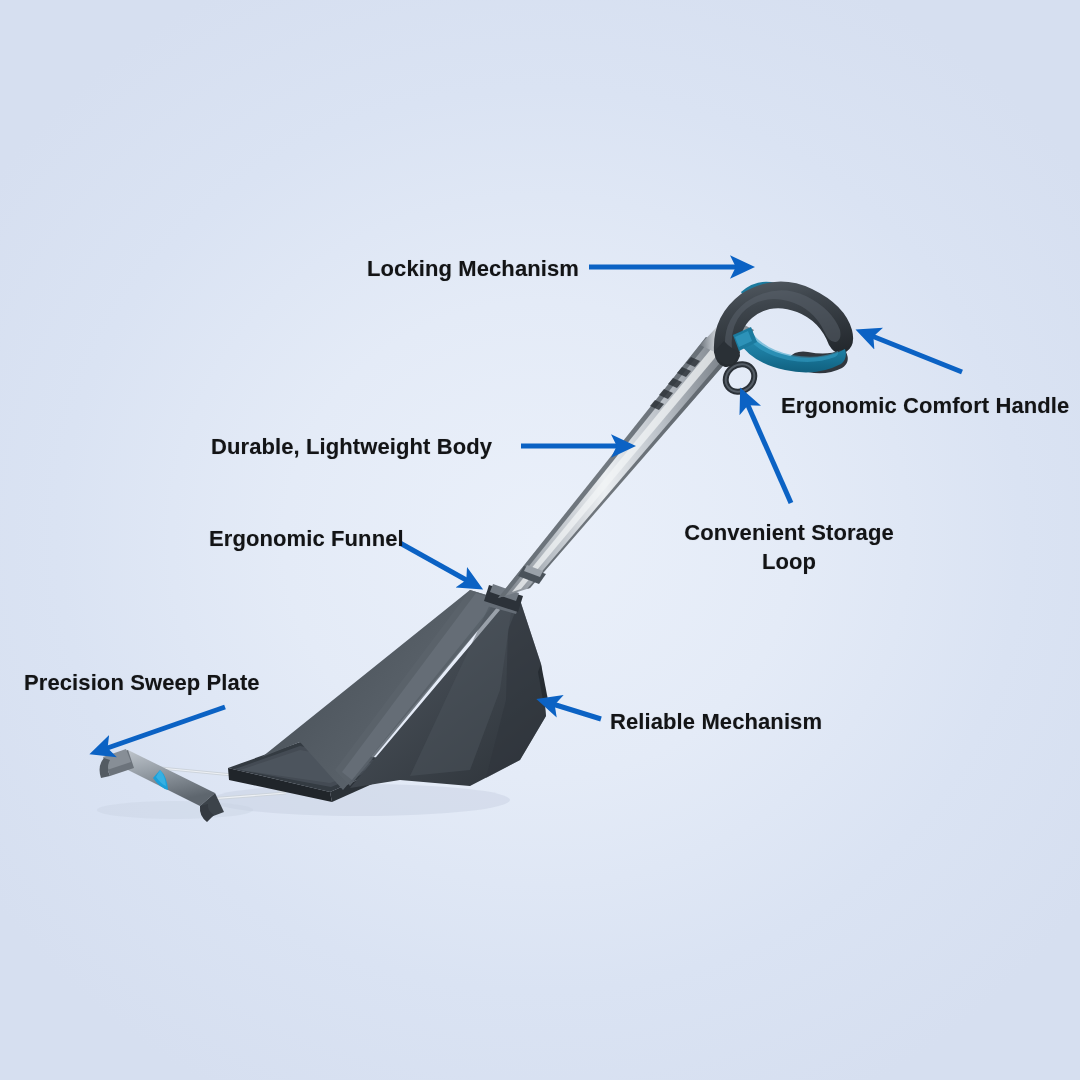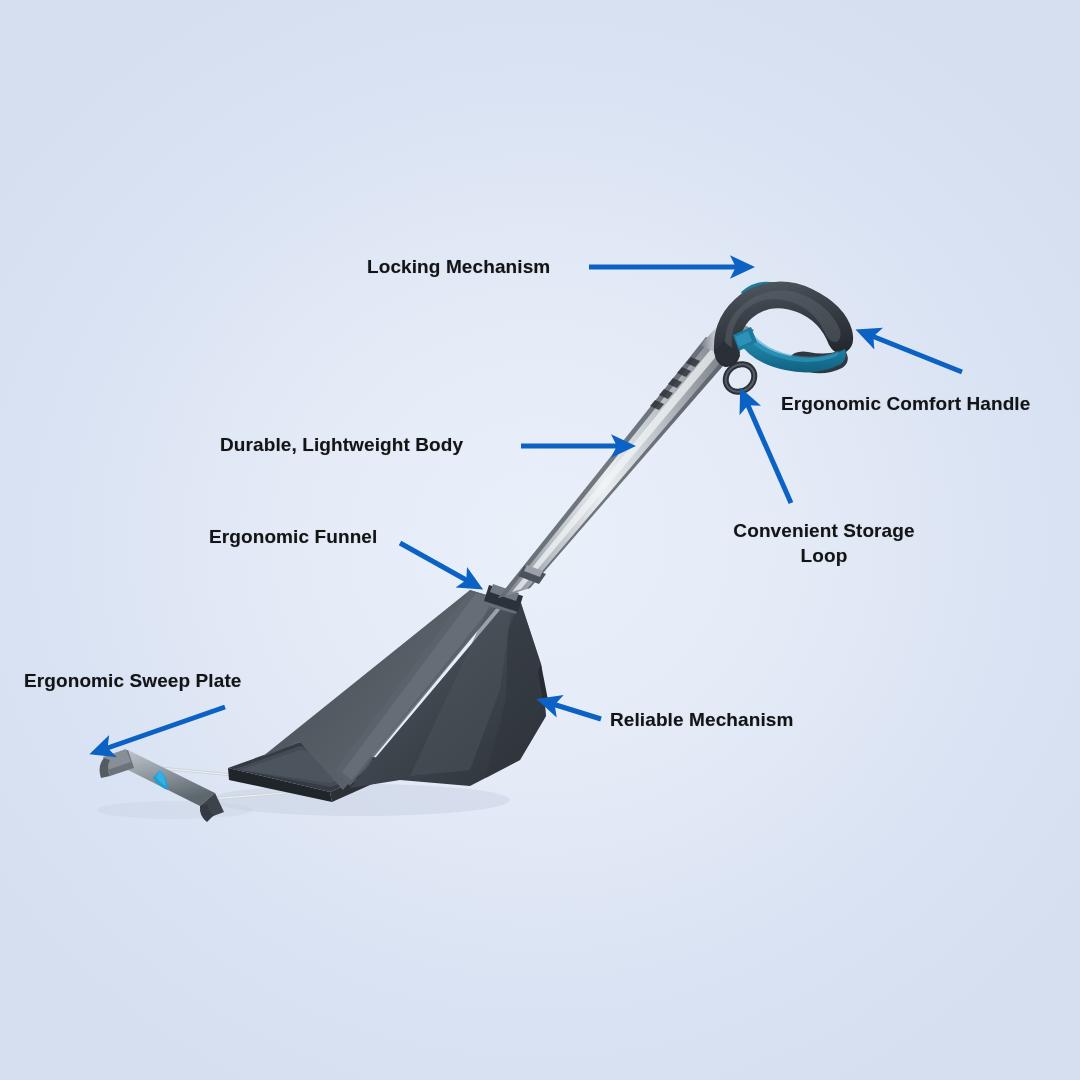--- a/index.html
+++ b/index.html
@@ -22,32 +22,32 @@
     position: absolute;
     left: 0; top: 0;
     width: 1080px;
     height: 1080px;
     display: block;
   }
   .callout {
     position: absolute;
     color: #131416;
     font-weight: bold;
-    font-size: 19px;
+    font-size: 22px;
     line-height: 1.32;
     letter-spacing: 0.1px;
     white-space: pre;
     text-shadow: 0 0 1px rgba(19,20,22,0.28);
   }
   .callout.center { text-align: center; white-space: normal; }
   #cl-locking   { left: 367px; top: 254px; }
   #cl-ergo      { left: 769px; top: 391px; margin-left: 12px; }
-  #cl-body      { left: 220px; top: 432px; text-align: center; }
+  #cl-body      { left: 211px; top: 432px; text-align: center; }
   #cl-funnel    { left: 209px; top: 524px; }
-  #cl-storage   { left: 718px; top: 518px; width: 212px; }
+  #cl-storage   { left: 683px; top: 518px; width: 212px; }
   #cl-sweep     { left: 24px;  top: 668px; }
   #cl-reliable  { left: 610px; top: 707px; text-align: right; }
 </style>
 </head>
 <body>
 
 <div id="stage">
 
   <svg class="diagram-svg" viewBox="0 0 1080 1080">
     <defs>
@@ -230,17 +230,17 @@
   <div class="callout" id="cl-locking">Locking Mechanism</div>
 
   <div class="callout" id="cl-ergo">Ergonomic Comfort Handle</div>
 
   <div class="callout" id="cl-body">Durable, Lightweight Body</div>
 
   <div class="callout" id="cl-funnel">Ergonomic Funnel</div>
 
   <div class="callout center" id="cl-storage">Convenient Storage Loop</div>
 
-  <div class="callout" id="cl-sweep">Ergonomic Sweep Plate</div>
+  <div class="callout" id="cl-sweep">Precision Sweep Plate</div>
 
   <div class="callout" id="cl-reliable">Reliable Mechanism</div>
 
 </div>
 
 </body></html>

